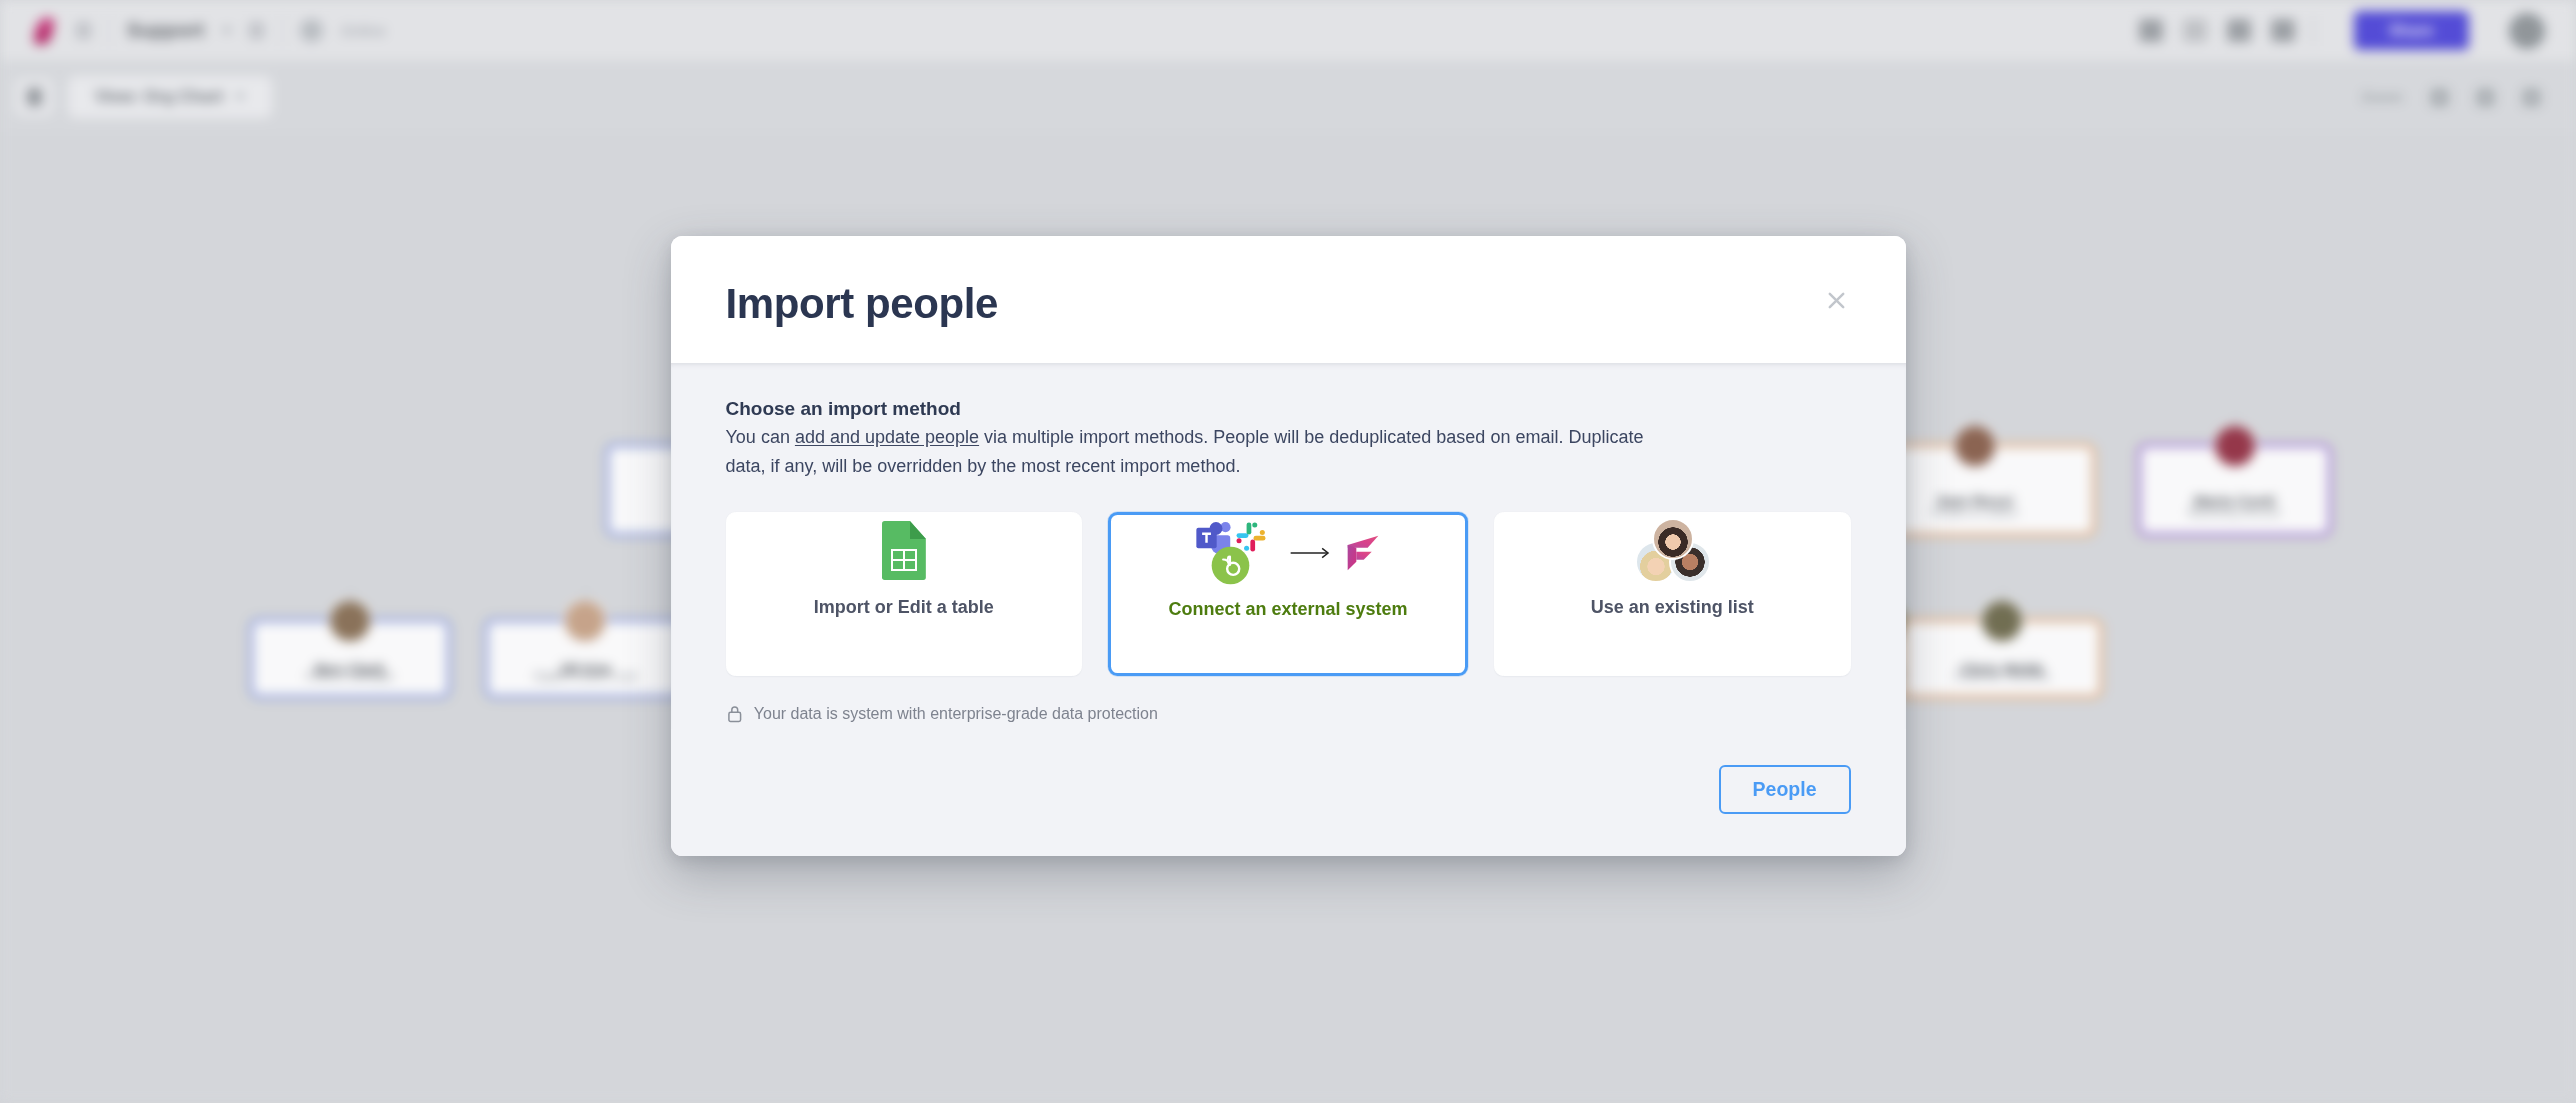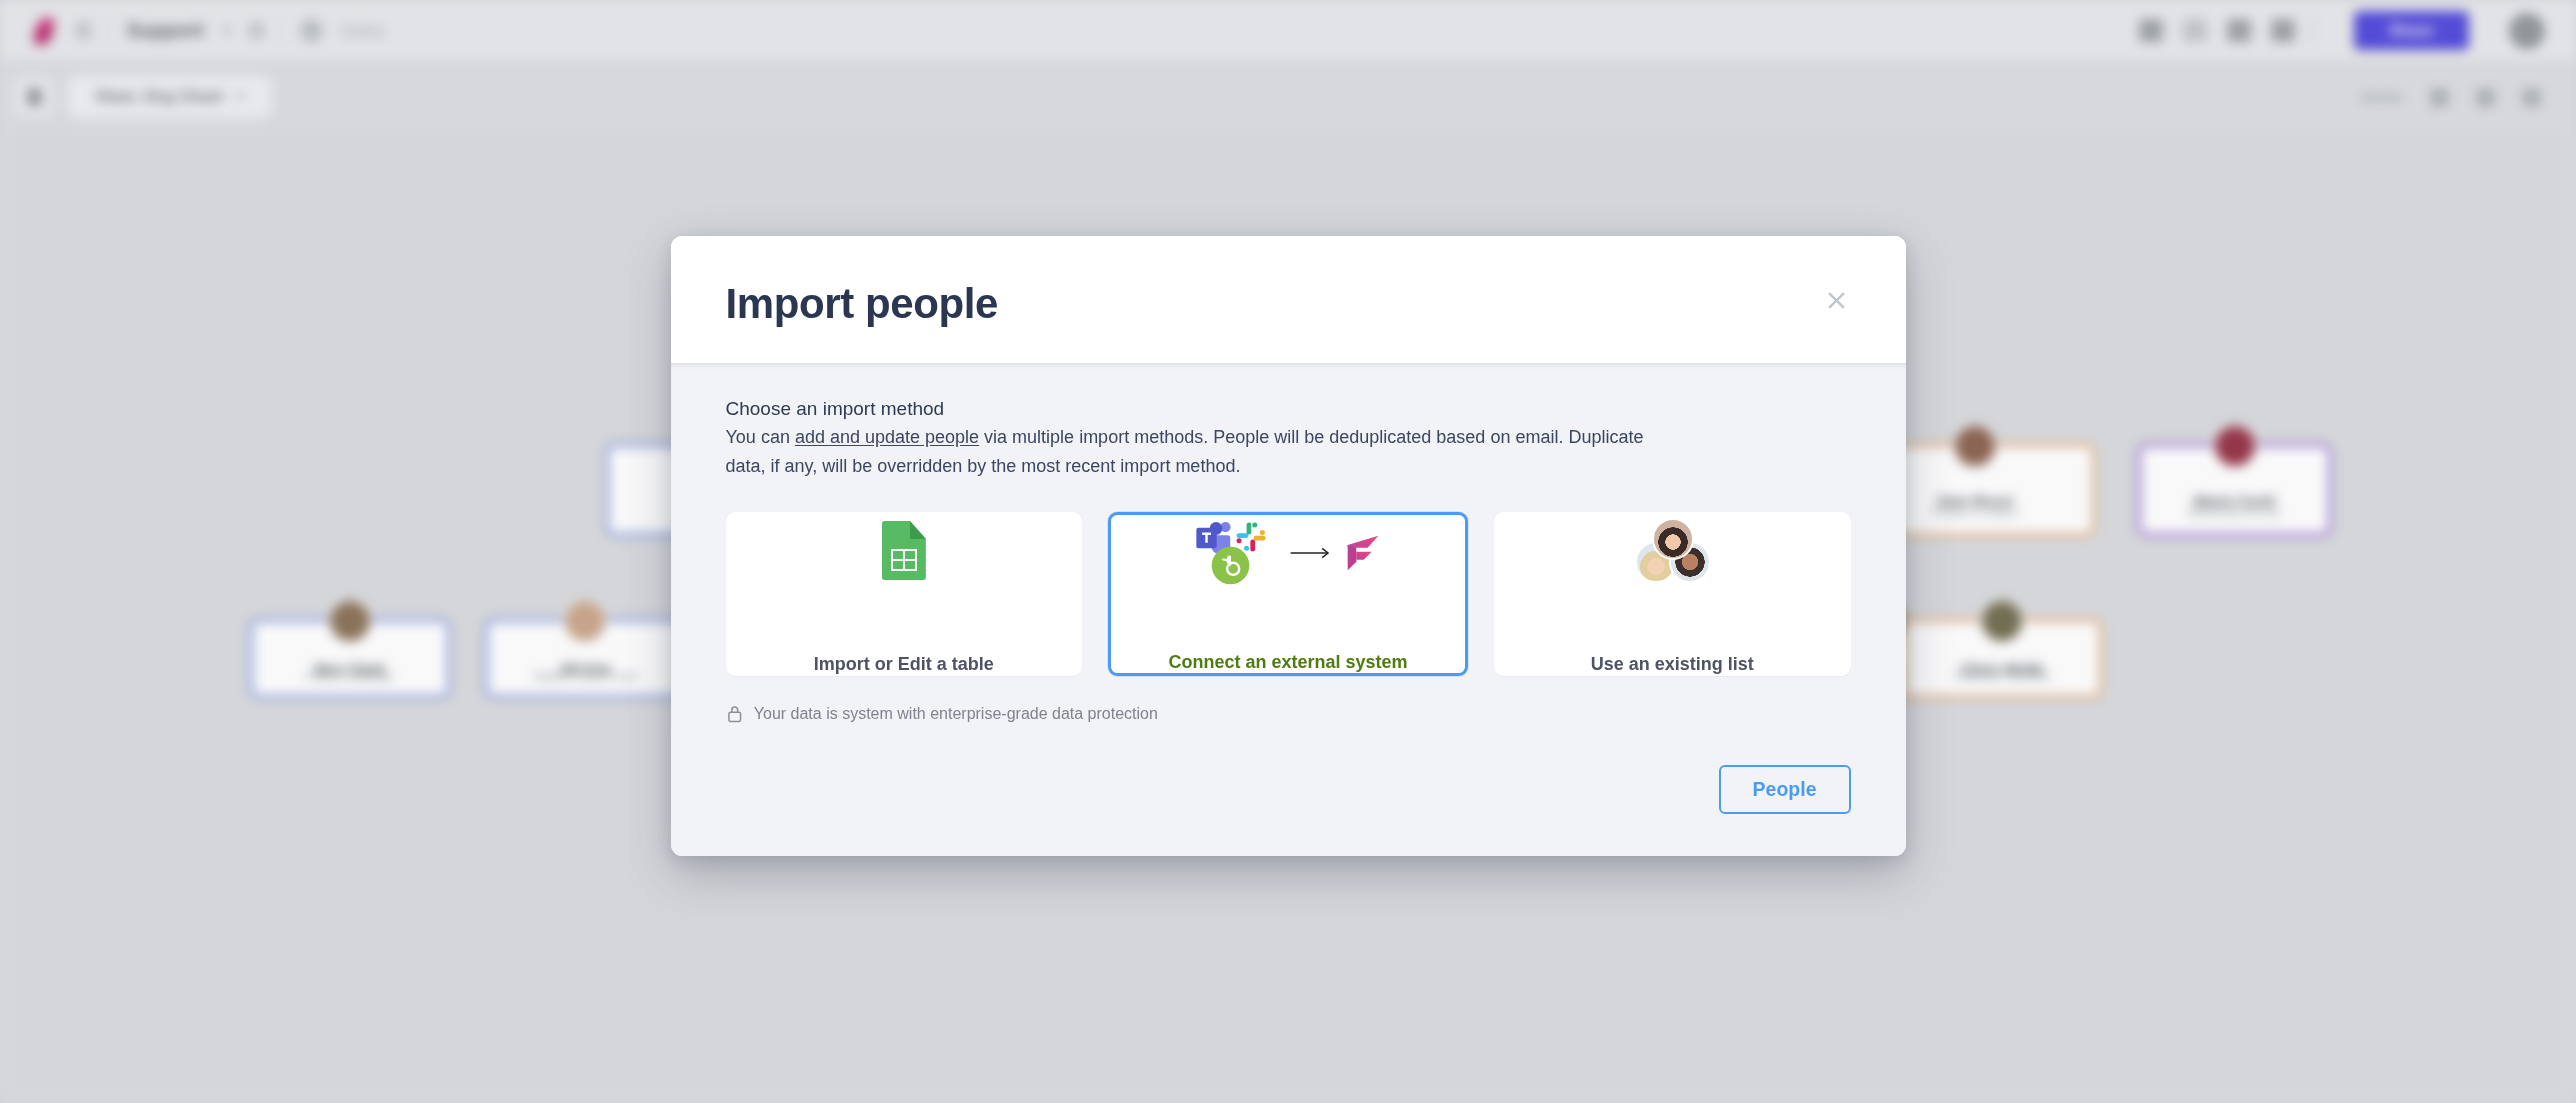--- a/index.html
+++ b/index.html
@@ -246,21 +246,21 @@
   .modal-close svg { display: block; }
 
   .modal-body {
     padding: 35px 55px 0 55px;
     background: #f2f3f7;
     box-shadow: inset 0 4.7px 6px -4.7px rgba(80,88,110,0.22);
   }
 
   .section-heading {
     font-size: 19px;
-    font-weight: 400;
+    font-weight: 700;
     color: #2f3a53;
     margin-bottom: 3px;
   }
   .section-desc {
     font-size: 18px;
     line-height: 1.58;
     color: #3c4661;
     max-width: 961px;
   }
   .inline-link {
@@ -278,21 +278,21 @@
   }
   .option-card {
     flex: 1;
     height: 164px;
     background: #ffffff;
     border-radius: 9.4px;
     border: 1.3px solid #ffffff;
     display: flex;
     flex-direction: column;
     align-items: center;
-    justify-content: space-between;
+    justify-content: flex-start;
     gap: 9.4px;
     cursor: pointer;
     box-shadow: 0 0.7px 1.3px rgba(40,50,80,0.05);
   }
   .option-card.selected {
     border: 3.4px solid #4a9bf5;
     box-shadow: 0 0 0 0.7px rgba(74,155,245,0.25);
   }
   .option-icon {
     height: 75px;

